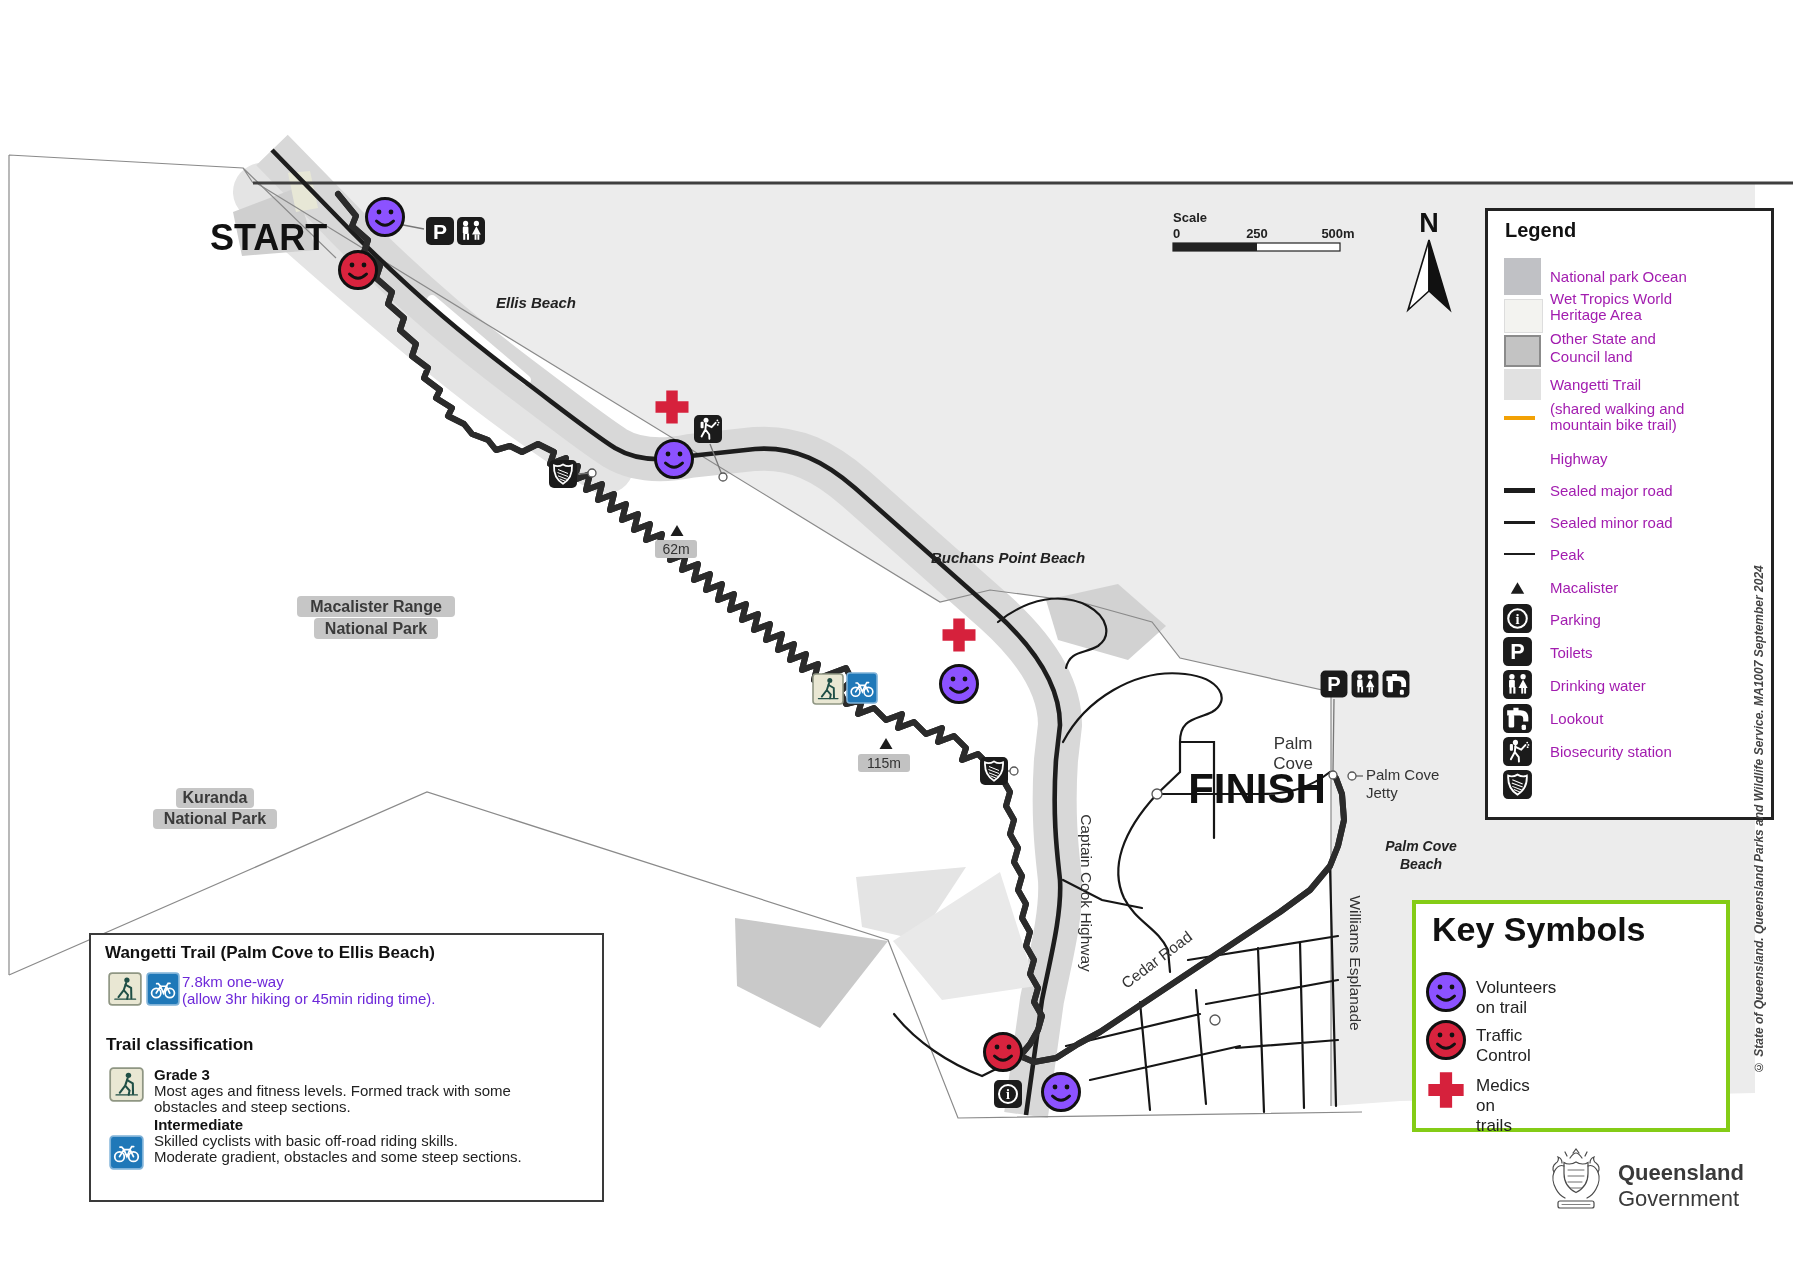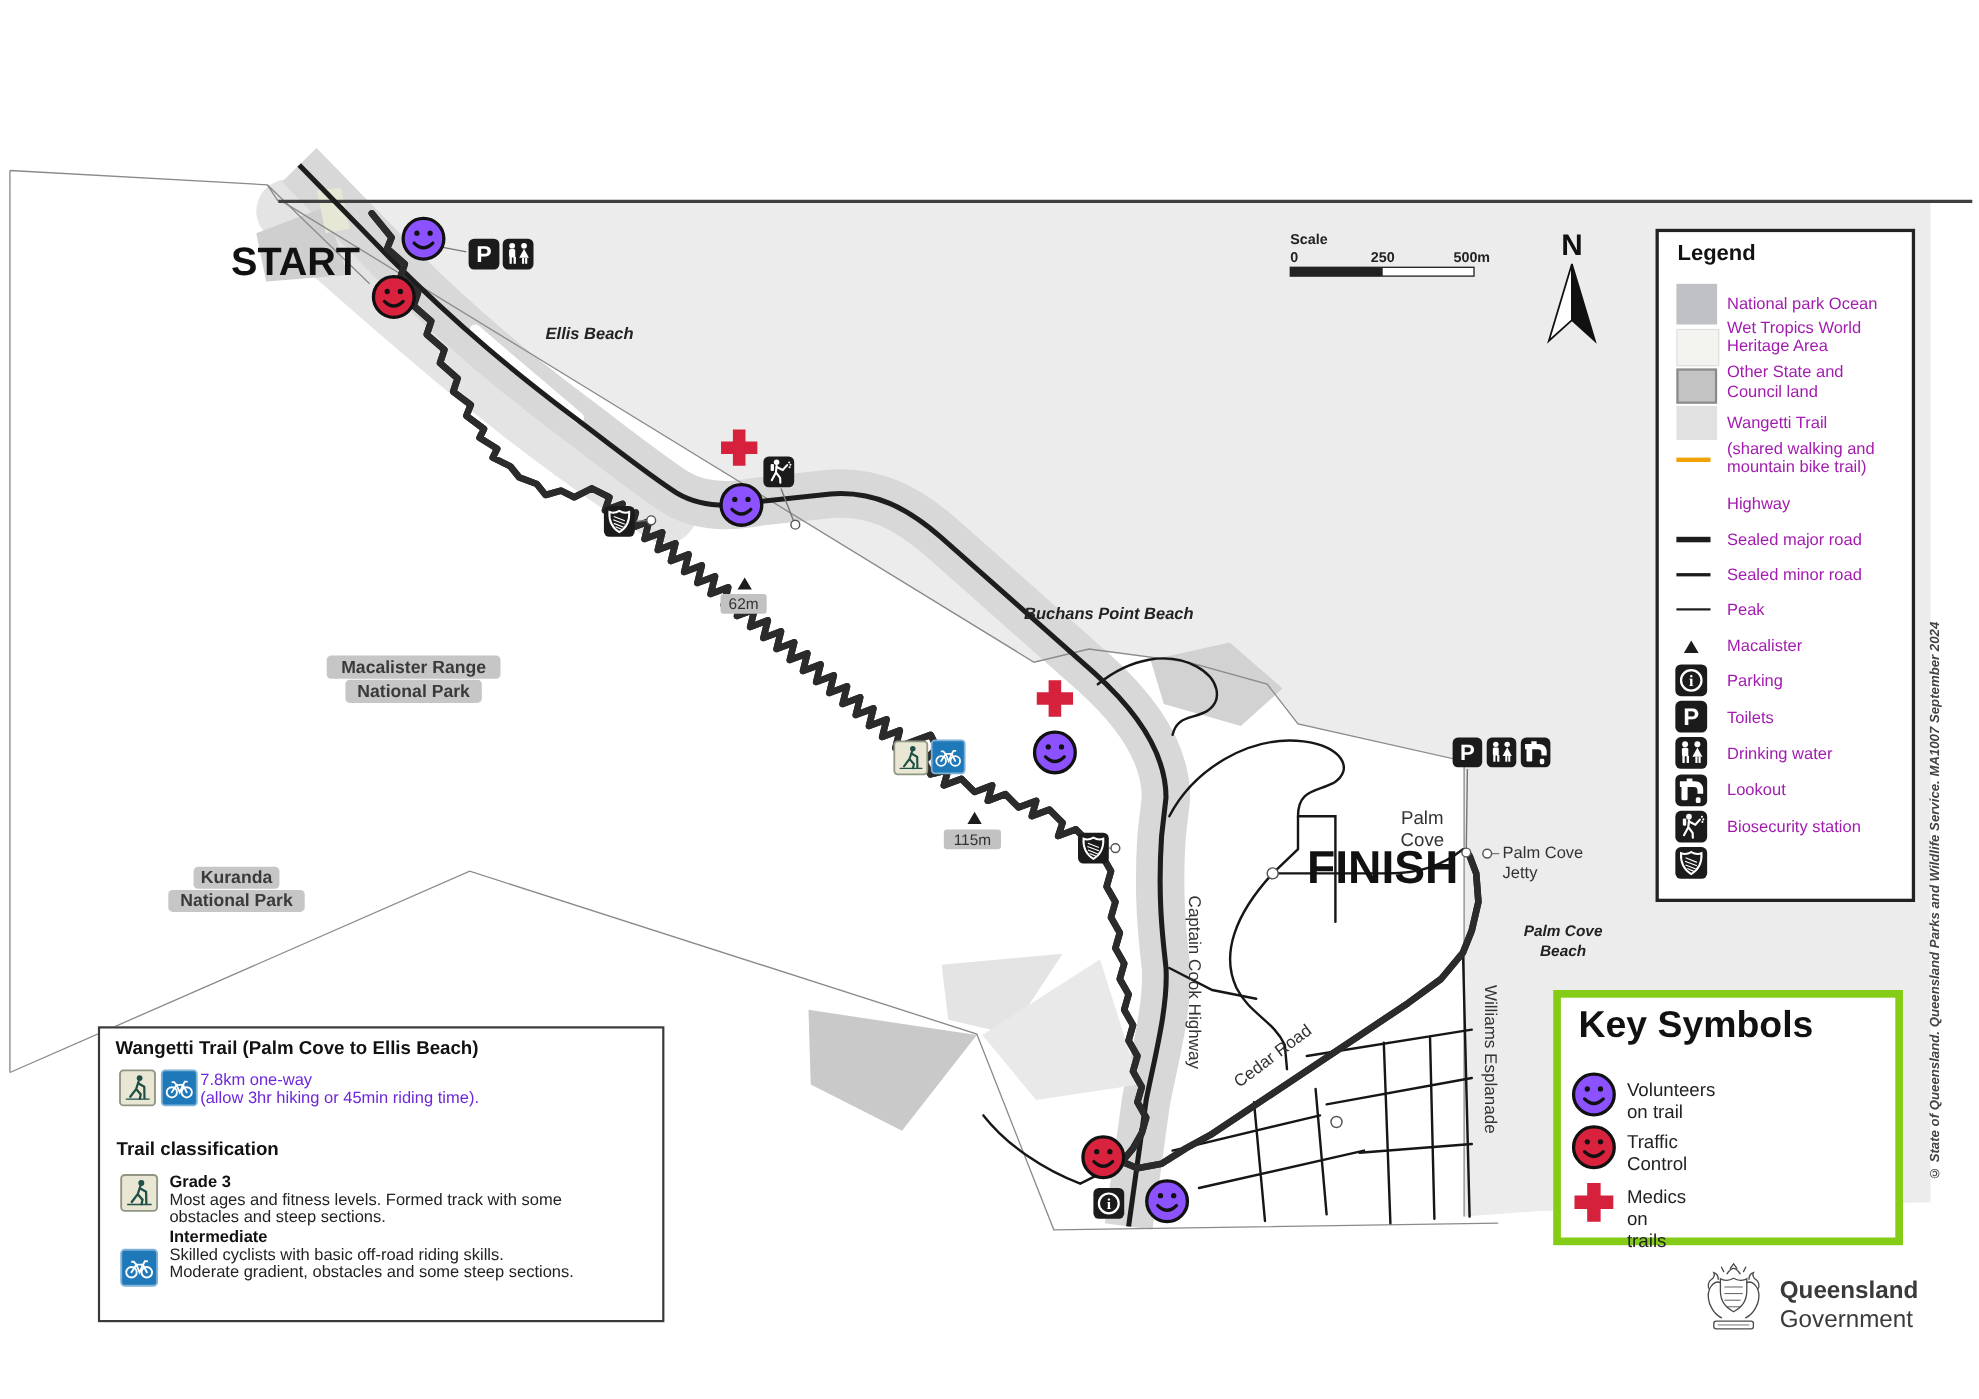--- a/index.html
+++ b/index.html
@@ -5,30 +5,30 @@
   html,body{margin:0;padding:0;background:#fff;}
   #page{position:relative;width:1799px;height:1272px;background:#fff;overflow:hidden;
         font-family:"Liberation Sans",sans-serif;color:#222;}
   
   #hdr{position:absolute;left:55px;top:48px;}
   #hdr .t{font-size:37px;font-weight:bold;color:#2b2b2b;letter-spacing:-0.5px;}
   #hdr .s{font-size:20px;font-weight:bold;font-style:italic;color:#2b2b2b;margin-top:4px;}
   
   #mapsvg{position:absolute;left:0;top:0;}
   
-  #legend{position:absolute;left:1485px;top:208px;width:236px;height:612px;background:#fff;
-          border:3px solid #222;box-sizing:border-box;margin-left:20px;}
+  #legend{position:absolute;left:1485px;top:208px;width:289px;height:612px;background:#fff;
+          border:3px solid #222;box-sizing:border-box;}
   #legend .title{position:absolute;left:17px;top:8px;font-size:20px;font-weight:bold;color:#111;}
   .swatch{position:absolute;left:16px;width:37px;height:37px;}
   .llabel{position:absolute;left:62px;font-size:15px;color:#a21caf;line-height:16px;}
   .lineSym{position:absolute;left:16px;width:31px;background:#1c1c1c;}
   .iconCell{position:absolute;left:14px;width:31px;height:31px;}
   
   #keysym{position:absolute;left:1412px;top:900px;width:318px;height:232px;background:#fff;
-          border:7px solid #84cc16;box-sizing:border-box;}
+          border:4px solid #84cc16;box-sizing:border-box;}
   #keysym .title{position:absolute;left:16px;top:6px;font-size:34px;font-weight:bold;color:#111;}
   .krow{position:absolute;left:0;}
   .klabel{position:absolute;left:60px;top:8px;font-size:17px;color:#222;}
   
   #infobox{position:absolute;left:89px;top:933px;width:515px;height:269px;background:#fff;
            border:2px solid #3a3a3a;box-sizing:border-box;}
   #infobox .ttl{position:absolute;left:14px;top:8px;font-size:17px;font-weight:bold;color:#111;}
   #infobox .dist{position:absolute;left:91px;top:38px;font-size:15px;color:#6d28d9;line-height:17px;}
   #infobox .cls{position:absolute;left:15px;top:100px;font-size:17px;font-weight:bold;color:#111;text-align:center;}
   #infobox .g3t{position:absolute;left:63px;top:131px;font-size:15px;font-weight:bold;color:#111;}

